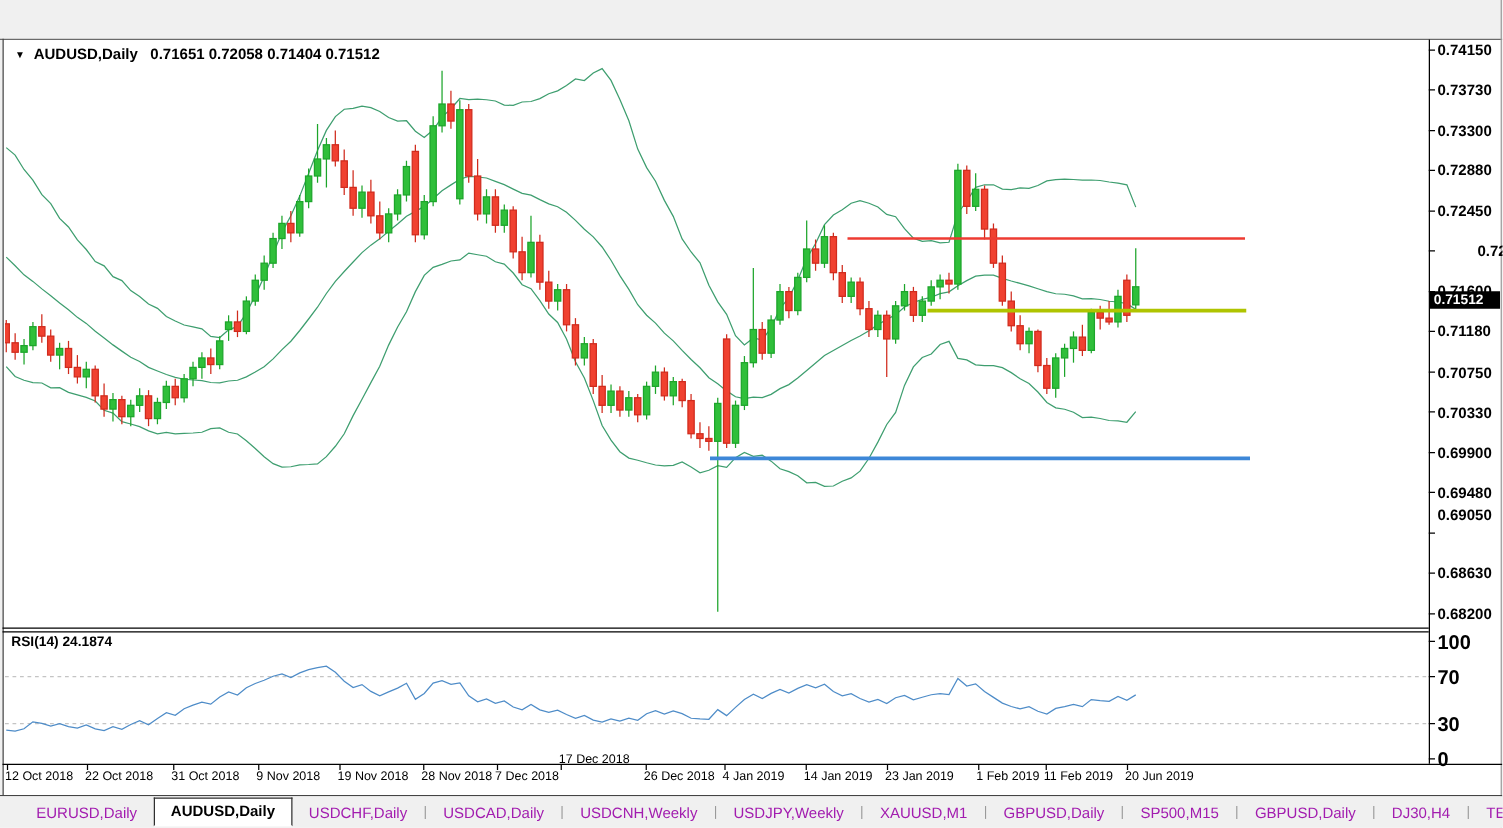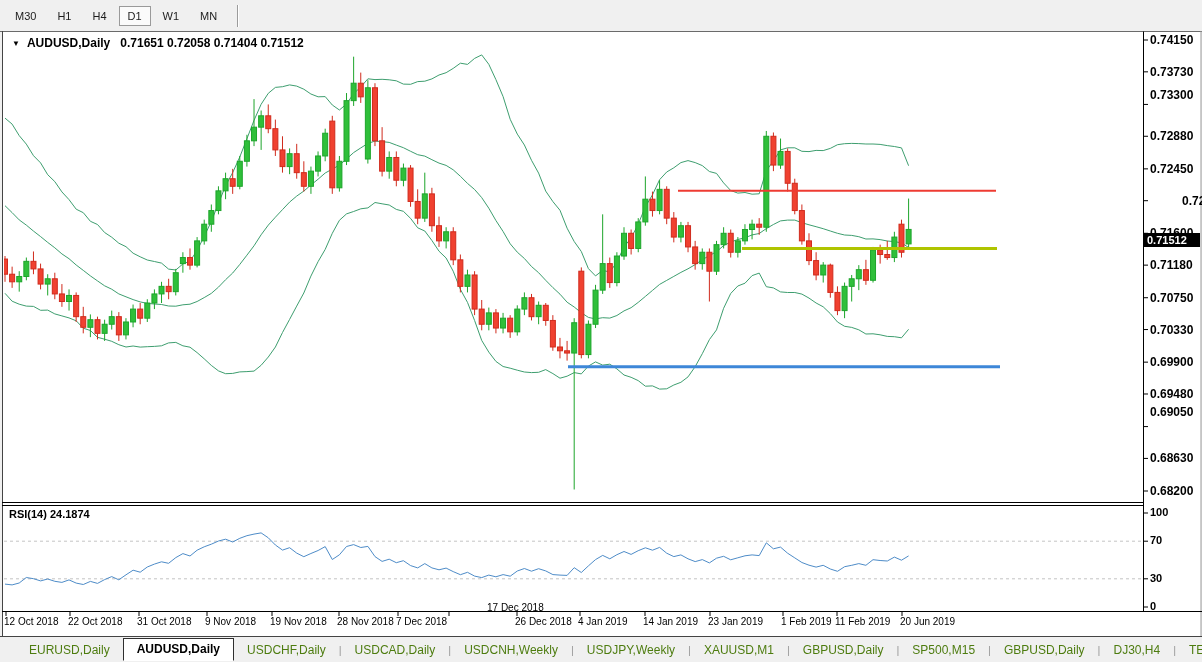--- a/index.html
+++ b/index.html
@@ -11,45 +11,36 @@
   .tfbtn.active{background:#fbfbfb;border:1px solid #9a9a9a;}
   .tb-sep{width:0;height:22px;border-left:1px solid #9b9b9b;border-right:1px solid #ffffff;margin:0 8px;}
   .chart-window{position:absolute;left:2px;top:31px;width:1199px;height:605px;background:#ffffff;z-index:1;}
   #cv{position:absolute;left:0;top:0;z-index:2;}
   .lbl{position:absolute;z-index:3;}
   .chart-title{left:12px;top:36px;font-size:12px;font-weight:700;color:#000;display:flex;align-items:center;}
   .tri{font-size:8px;margin-right:7px;color:#000;}
   .title-quote{margin-left:10px;font-weight:700;}
   .rsi-lbl{left:9px;top:508px;font-size:11px;font-weight:700;color:#000;}
   .price-lbl{font-size:12px;color:#000;font-weight:700;}
-  .rsi-axis-lbl{font-size:11px;color:#000;font-weight:700;}
+  .rsi-axis-lbl{font-size:16px;color:#000;font-weight:700;}
   .date-lbl{font-size:10px;color:#000;white-space:nowrap;}
   .price-tag{left:1144px;top:233px;width:56px;height:14px;background:#000;color:#fff;font-size:11px;
              font-weight:700;line-height:14px;padding-left:3px;box-sizing:border-box;}
   .tabbar{position:absolute;left:0;top:637px;width:100%;height:25px;background:#f0f0f0;display:flex;
           align-items:center;padding:0 6px 0 16px;box-sizing:border-box;z-index:5;}
-  .tab{font-size:12px;color:#4d7c0f;padding:4px 13px;white-space:nowrap;}
+  .tab{font-size:12px;color:#a21caf;padding:4px 13px;white-space:nowrap;}
   .tab.active{background:#fff;border:1px solid #2f2f2f;border-bottom:1px solid #fff;font-weight:700;color:#000;
               padding:3px 13px 4px 13px;}
   .tabsep{color:#9a9a9a;font-size:11px;}
 </style>
 </head>
 <body>
 
 <div id="screen">
 
-  <div class="toolbar" id="toolbar">
-      <button class="tfbtn">M30</button>
-      <button class="tfbtn">H1</button>
-      <button class="tfbtn">H4</button>
-      <button class="tfbtn active">D1</button>
-      <button class="tfbtn">W1</button>
-      <button class="tfbtn">MN</button>
-      <div class="tb-sep"></div>
-    </div>
 
   <div class="chart-window"></div>
 
   <svg id="cv" width="1202" height="662">
       <defs>
         <clipPath id="mclip">
           <rect x="4" y="32" width="1139" height="470"></rect>
         </clipPath>
         <clipPath id="rclip">
           <rect x="4" y="506" width="1139" height="104"></rect>
@@ -374,21 +365,21 @@
     <span class="tri">▼</span>
     <span>AUDUSD,Daily</span>
     <span class="title-quote">0.71651 0.72058 0.71404 0.71512</span>
   </div>
 
   <div class="lbl rsi-lbl">RSI(14) 24.1874</div>
 
   <div id="price-axis">
       <span class="lbl price-lbl" style="left: 1150px; top: 33px;">0.74150</span>
       <span class="lbl price-lbl" style="left: 1150px; top: 64.836px;">0.73730</span>
-      <span class="lbl price-lbl" style="left: 1150px; top: 88px;">0.73300</span>
+      <span class="lbl price-lbl" style="left: 1150px; top: 98px;">0.73300</span>
       <span class="lbl price-lbl" style="left: 1150px; top: 129.266px;">0.72880</span>
       <span class="lbl price-lbl" style="left: 1150px; top: 161.86px;">0.72450</span>
       <span class="lbl price-lbl" style="left: 1150px; top: 193.696px; margin-left: 32px;">0.72030</span>
       <span class="lbl price-lbl" style="left: 1150px; top: 226.29px;">0.71600</span>
       <span class="lbl price-lbl" style="left: 1150px; top: 258.126px;">0.71180</span>
       <span class="lbl price-lbl" style="left: 1150px; top: 290.72px;">0.70750</span>
       <span class="lbl price-lbl" style="left: 1150px; top: 322.556px;">0.70330</span>
       <span class="lbl price-lbl" style="left: 1150px; top: 355.15px;">0.69900</span>
       <span class="lbl price-lbl" style="left: 1150px; top: 386.986px;">0.69480</span>
       <span class="lbl price-lbl" style="left: 1150px; top: 405px;">0.69050</span>
@@ -402,21 +393,21 @@
       <span class="lbl rsi-axis-lbl" style="left: 1150px; top: 600px;">0</span>
     </div>
   <div id="date-axis">
       <span class="lbl date-lbl" style="left: 4px; top: 616px;">12 Oct 2018</span>
       <span class="lbl date-lbl" style="left: 68px; top: 616px;">22 Oct 2018</span>
       <span class="lbl date-lbl" style="left: 137px; top: 616px;">31 Oct 2018</span>
       <span class="lbl date-lbl" style="left: 205px; top: 616px;">9 Nov 2018</span>
       <span class="lbl date-lbl" style="left: 270px; top: 616px;">19 Nov 2018</span>
       <span class="lbl date-lbl" style="left: 337px; top: 616px;">28 Nov 2018</span>
       <span class="lbl date-lbl" style="left: 396px; top: 616px;">7 Dec 2018</span>
-      <span class="lbl date-lbl" style="left: 447px; top: 602px; margin-left: 40px;">17 Dec 2018</span>
+      <span class="lbl date-lbl" style="left: 447px; top: 602px;">17 Dec 2018</span>
       <span class="lbl date-lbl" style="left: 515px; top: 616px;">26 Dec 2018</span>
       <span class="lbl date-lbl" style="left: 578px; top: 616px;">4 Jan 2019</span>
       <span class="lbl date-lbl" style="left: 643px; top: 616px;">14 Jan 2019</span>
       <span class="lbl date-lbl" style="left: 708px; top: 616px;">23 Jan 2019</span>
       <span class="lbl date-lbl" style="left: 781px; top: 616px;">1 Feb 2019</span>
       <span class="lbl date-lbl" style="left: 835px; top: 616px;">11 Feb 2019</span>
       <span class="lbl date-lbl" style="left: 900px; top: 616px;">20 Jun 2019</span>
     </div>
 
   <div class="lbl price-tag">0.71512</div>

